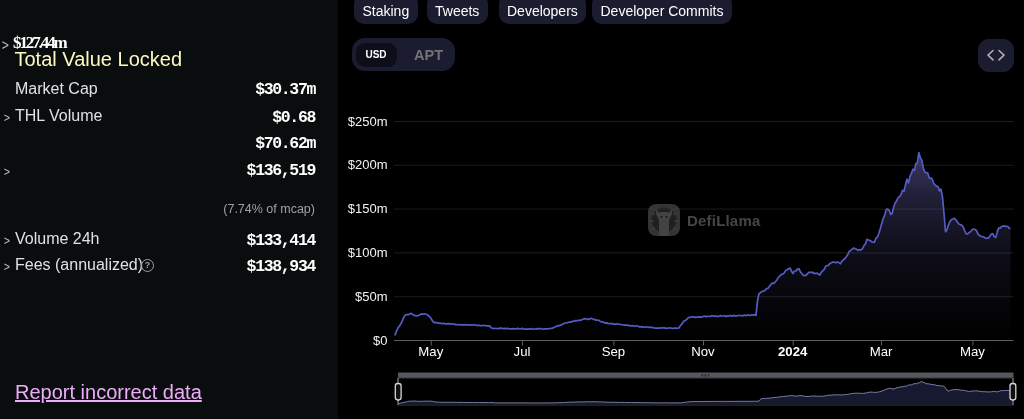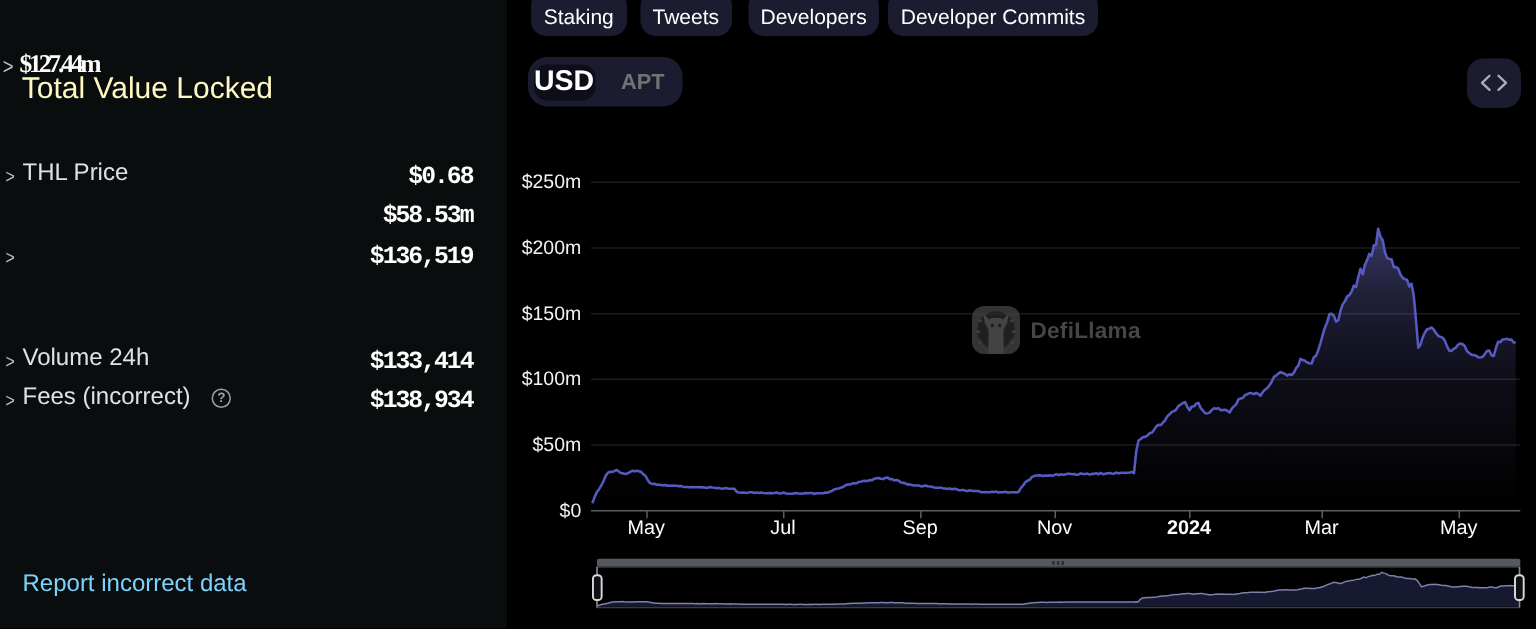--- a/index.html
+++ b/index.html
@@ -10,54 +10,61 @@
 .tvl-val { position:absolute; left:13px; top:33px; font-family:Liberation Serif, serif;
   font-weight:bold; font-size:17px; letter-spacing:-2.1px; color:#fff; }
 .row { position:absolute; left:0; width:315px; height:27px; }
 .row .chev { position:absolute; left:3px; top:7px; font-size:13px; color:#bfc1c4; transform:scaleX(0.82); }
 .row .lab { position:absolute; left:15px; top:4px; font-size:16px; color:#dfe1e3; }
 .row .val { position:absolute; right:0; top:4.5px; font-family:"Liberation Mono",monospace;
   font-weight:bold; font-size:16.5px; letter-spacing:-1.35px; color:#fff; }
 .row .sub { position:absolute; right:0; top:3px; font-size:12.5px; color:#9da0a5; }
 .qmark { position:absolute; left:141px; top:7px; width:13px; height:13px; border:1.2px solid #9da0a5;
   border-radius:50%; color:#9da0a5; font-size:9px; font-weight:bold; text-align:center; line-height:11px; }
-.report { position:absolute; left:15px; top:381px; font-size:16px; color:#7dd3fc; }
+.report { position:absolute; left:15px; top:381px; font-size:20px; color:#f0abfc; text-decoration:underline; }
 .tab { position:absolute; top:-6px; height:30px; background:#1b1c30; border-radius:10px;
   color:#fff; font-size:14px; font-weight:500; line-height:34px; padding:0 8.5px; }
 .toggle { position:absolute; left:352px; top:38px; width:103px; height:33px; background:#1b1c30; border-radius:13px; }
 .usd { position:absolute; left:3.5px; top:4.5px; width:41px; height:24px; background:#0d0e19; border-radius:9px;
-  color:#fff; font-weight:bold; font-size:19px; text-align:center; line-height:24px; }
+  color:#fff; font-weight:bold; font-size:10px; text-align:center; line-height:24px; }
 .apt { position:absolute; left:62px; top:9px; color:#737373; font-weight:bold; font-size:14.5px; }
 .embed { position:absolute; left:978px; top:39px; width:36px; height:32.5px; background:#1b1c30; border-radius:11px; }
 </style></head>
 <body>
 <div class="left">
 <div class="tvl-label">Total Value Locked</div>
 <div class="big-chev">&gt;</div>
 <div class="tvl-val">$127.44m</div>
+<div class="row" style="top:75.7px">
+      <span class="lab">Market Cap</span>
+      <span class="val">$30.37m</span>
+    </div>
 <div class="row" style="top:103.0px">
       <span class="chev">&gt;</span>
-      <span class="lab">THL Price</span>
+      <span class="lab">THL Volume</span>
       <span class="val">$0.68</span>
     </div>
 <div class="row" style="top:129.9px">
-      <span class="val">$58.53m</span>
+      <span class="val">$70.62m</span>
     </div>
 <div class="row" style="top:156.7px">
       <span class="chev">&gt;</span>
       <span class="val">$136,519</span>
+    </div>
+<div class="row" style="top:199.4px">
+      <span class="sub">(7.74% of mcap)</span>
     </div>
 <div class="row" style="top:226.1px">
       <span class="chev">&gt;</span>
       <span class="lab">Volume 24h</span>
       <span class="val">$133,414</span>
     </div>
 <div class="row" style="top:252.4px">
       <span class="chev">&gt;</span>
-      <span class="lab">Fees (incorrect)</span>
+      <span class="lab">Fees (annualized)</span>
       <span class="qmark">?</span>
       <span class="val">$138,934</span>
     </div>
 
 <div class="report">Report incorrect data</div>
 </div>
 
 <svg width="686" height="419" viewBox="338 0 686 419" style="position:absolute;left:338px;top:0" font-family="Liberation Sans, sans-serif">
 <defs>
 <linearGradient id="ag" x1="0" y1="152" x2="0" y2="340" gradientUnits="userSpaceOnUse">

